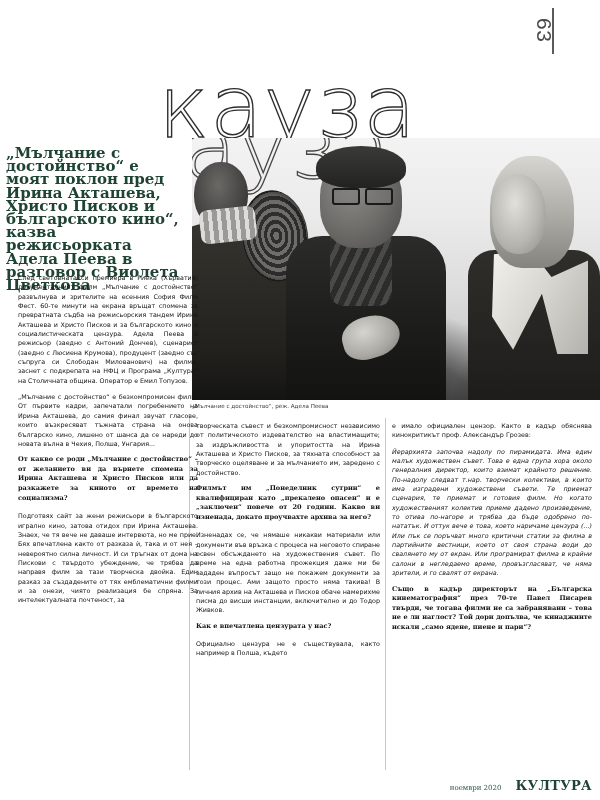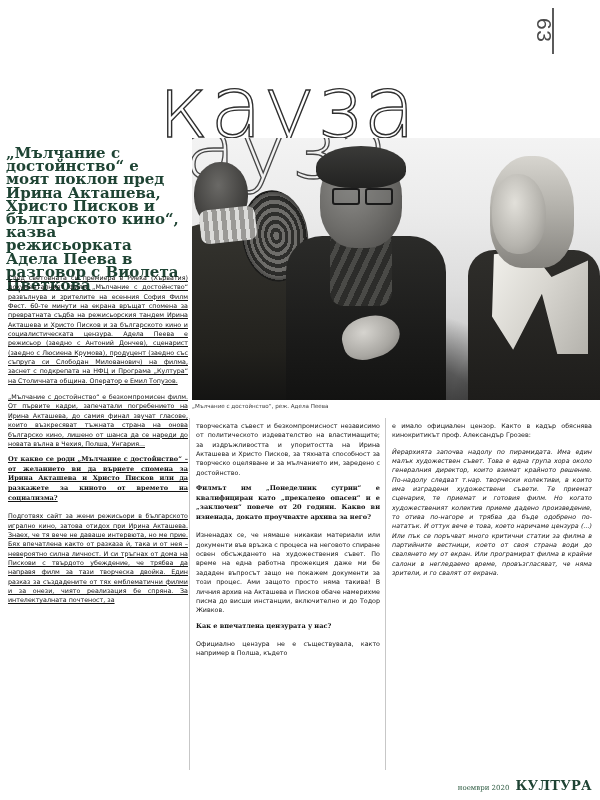--- a/index.html
+++ b/index.html
@@ -301,21 +301,21 @@
   .col p.q {
     font-family: "DejaVu Serif", serif;
     font-weight: 700;
     font-size: 6.55px;
     line-height: 9.6px;
     margin-bottom: 8px;
   }
   .col p.it {
     font-style: italic;
   }
-  #col1 { left: 8px;   width: 180px; text-decoration: underline; }
+  #col1 { left: 18px;   width: 180px; }
   #col2 { left: 196px; width: 184px; }
   #col3 { left: 392px; width: 200px; }
 
   
   #col1 { top: 273px; }
 
   .rule-v {
     position: absolute;
     top: 418px;
     width: 1px;
@@ -323,21 +323,21 @@
     background: #c7c7c7;
   }
 
   
   .footer {
     position: absolute;
     right: 8px;
     bottom: 7px;
     display: flex;
     align-items: baseline;
-    gap: 6px;
+    gap: 14px;
   }
   .footer-date {
     font-family: "DejaVu Serif", serif;
     font-size: 7px;
     color: #2f5c43;
   }
   .footer-brand {
     font-family: "DejaVu Serif", serif;
     font-weight: 700;
     font-size: 13px;
@@ -398,18 +398,19 @@
 <div class="col" id="col2">
     <p>творческата съвест и безкомпромисност независимо от политическото издевателство на властимащите; за издръжливостта и упоритостта на Ирина Акташева и Христо Писков, за тяхната способност за творческо оцеляване и за мълчанието им, заредено с достойнство.</p>
     <p class="q">Филмът им „Понеделник сутрин“ е квалифициран като „прекалено опасен“ и е „заключен“ повече от 20 години. Какво ви изненада, докато проучвахте архива за него?</p>
     <p>Изненадах се, че нямаше никакви материали или документи във връзка с процеса на неговото спиране освен обсъждането на художествения съвет. По време на една работна прожекция даже ми бе зададен въпросът защо не покажем документи за този процес. Ами защото просто няма такива! В личния архив на Акташева и Писков обаче намерихме писма до висши инстанции, включително и до Тодор Живков.</p>
     <p class="q">Как е впечатлена цензурата у нас?</p>
     <p>Официално цензура не е съществувала, както например в Полша, където</p>
   </div>
 <div class="col" id="col3">
     <p>е имало официален цензор. Както в кадър обяснява кинокритикът проф. Александър Грозев:</p>
     <p class="it">Йерархията започва надолу по пирамидата. Има един малък художествен съвет. Това е една група хора около генералния директор, които взимат крайното решение. По-надолу следват т.нар. творчески колективи, в които има изградени художествени съвети. Те приемат сценария, те приемат и готовия филм. Но когато художественият колектив приеме дадено произведение, то отива по-нагоре и трябва да бъде одобрено по-нататък. И оттук вече е това, което наричаме цензура (...) Или пък се поръчват много критични статии за филма в партийните вестници, което от своя страна води до свалянето му от екран. Или програмират филма в крайни салони в негледаемо време, провъзгласяват, че няма зрители, и го свалят от екрана.</p>
+    <p class="q">Също в кадър директорът на „Българска кинематография“ през 70-те Павел Писарев твърди, че тогава филми не са забранявани – това не е ли наглост? Той дори допълва, че кинаджиите искали „само ядене, пиене и пари“?</p>
   </div>
 
 <div class="footer">
   <span class="footer-date">ноември 2020</span>
   <span class="footer-brand">КУЛТУРА</span>
 </div>
 
 </body></html>

